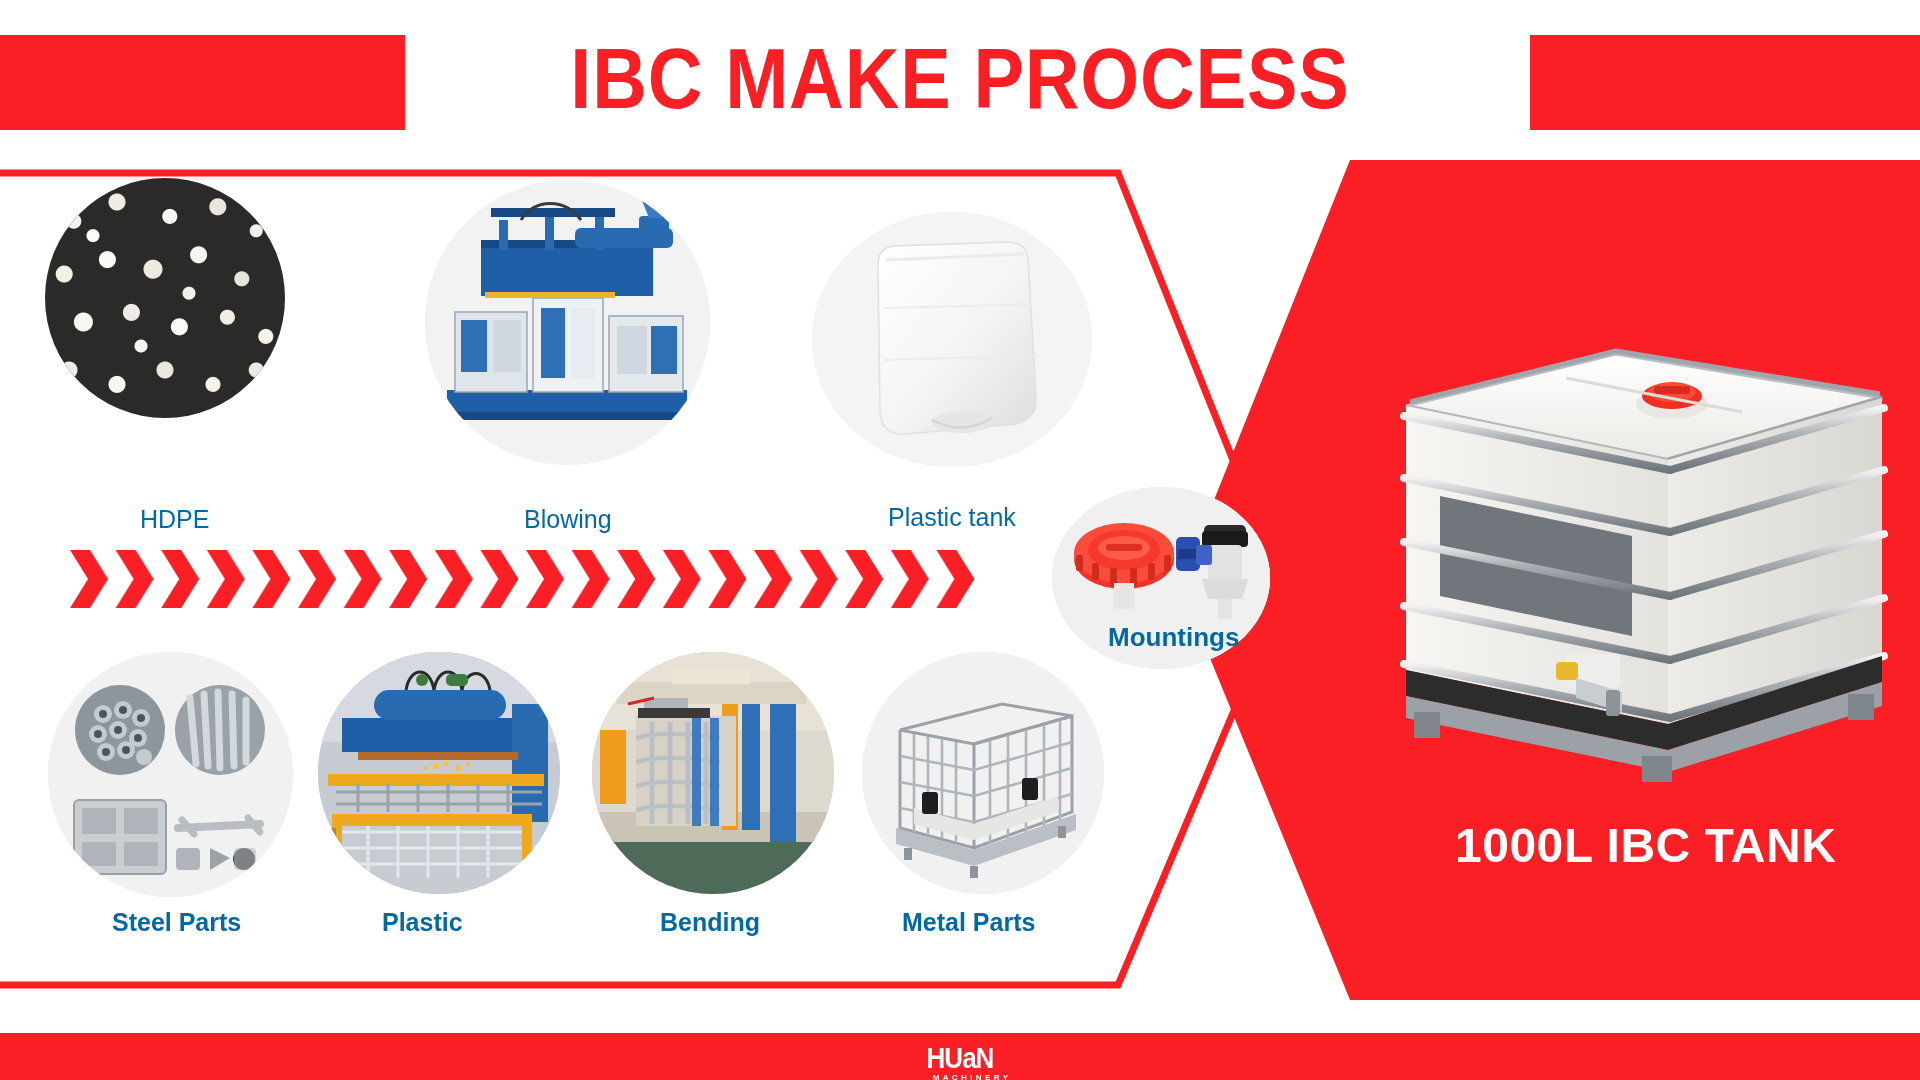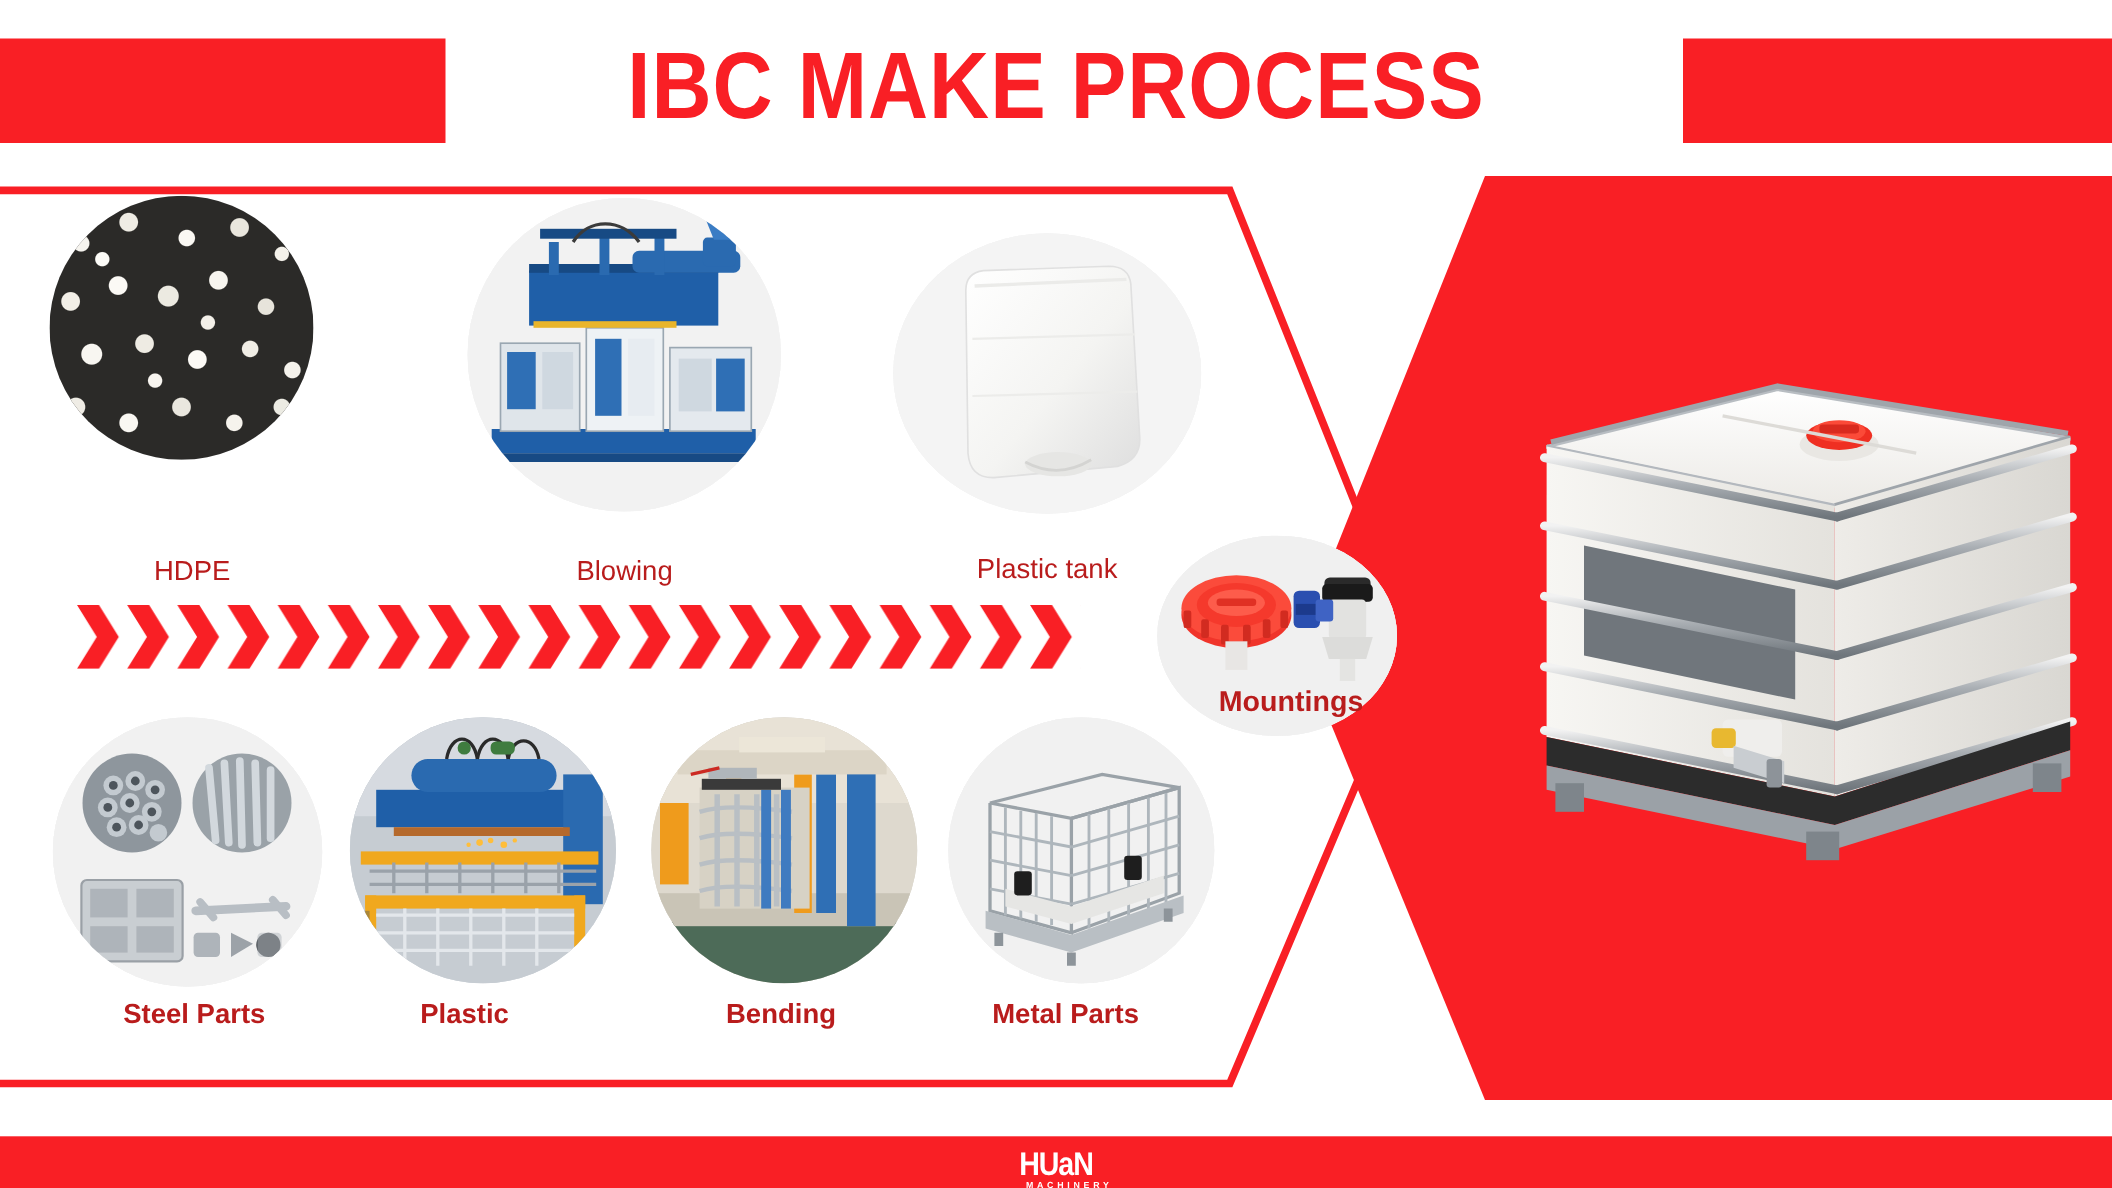--- a/index.html
+++ b/index.html
@@ -25,21 +25,21 @@
   .left-panel-outline { position:absolute; left:0; top:160px; width:1320px; height:840px; }
 
   
   .right-chevron { position:absolute; left:1180px; top:160px; width:740px; height:840px; }
 
   
   .circ { position:absolute; border-radius:50%; overflow:hidden;
           background:#F1F1F1; }
   .circ-img { width:100%; height:100%; position:relative; }
 
-  .cap { position:absolute; color:#b91c1c; font-size:25px; white-space:nowrap;
+  .cap { position:absolute; color:#0369a1; font-size:25px; white-space:nowrap;
          font-family:"Liberation Sans", sans-serif; }
   .cap.bold { font-weight:bold;text-align:right; }
 
   
   .arrow-band { position:absolute; left:70px; top:550px; width:912px; height:58px; }
 
   
   .tank-label { position:absolute; left:1455px; top:818px; width:460px;
       color:#ffffff; font-weight:bold; font-size:48px; letter-spacing:.5px;
       white-space:nowrap; }
@@ -522,20 +522,21 @@
     <rect x="44" y="392" width="26" height="26" fill="#7e858b"></rect>
     <rect x="272" y="436" width="30" height="26" fill="#7e858b"></rect>
     <rect x="478" y="374" width="26" height="26" fill="#7e858b"></rect>
 
     <rect x="196" y="334" width="54" height="34" rx="5" fill="#efeeec"></rect>
     <rect x="186" y="342" width="22" height="18" rx="4" fill="#e8b830"></rect>
     <path d="M206,358 L252,372 L252,392 L206,378 Z" fill="#c9cdd1"></path>
     <rect x="236" y="370" width="14" height="26" rx="3" fill="#8d9399"></rect>
   </svg>
 
+  <div class="tank-label">1000L IBC TANK</div>
 
   <div class="footer">
     <div class="logo-wrap">
       <span class="logo-main">HUaN</span>
       <span class="logo-sub">MACHINERY</span>
     </div>
   </div>
 
 </div>
 

